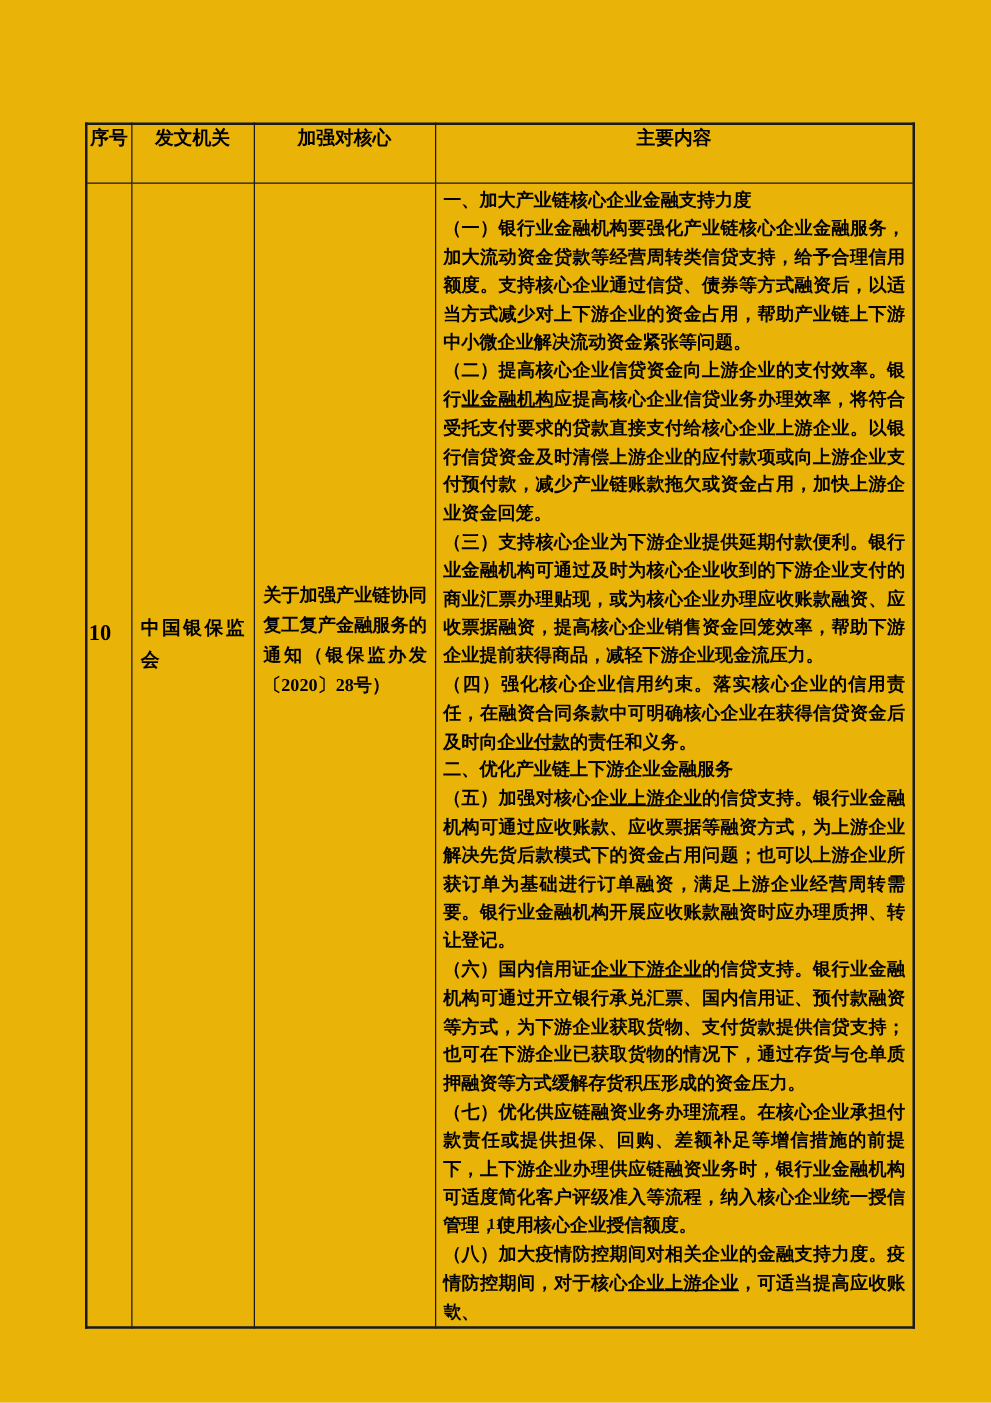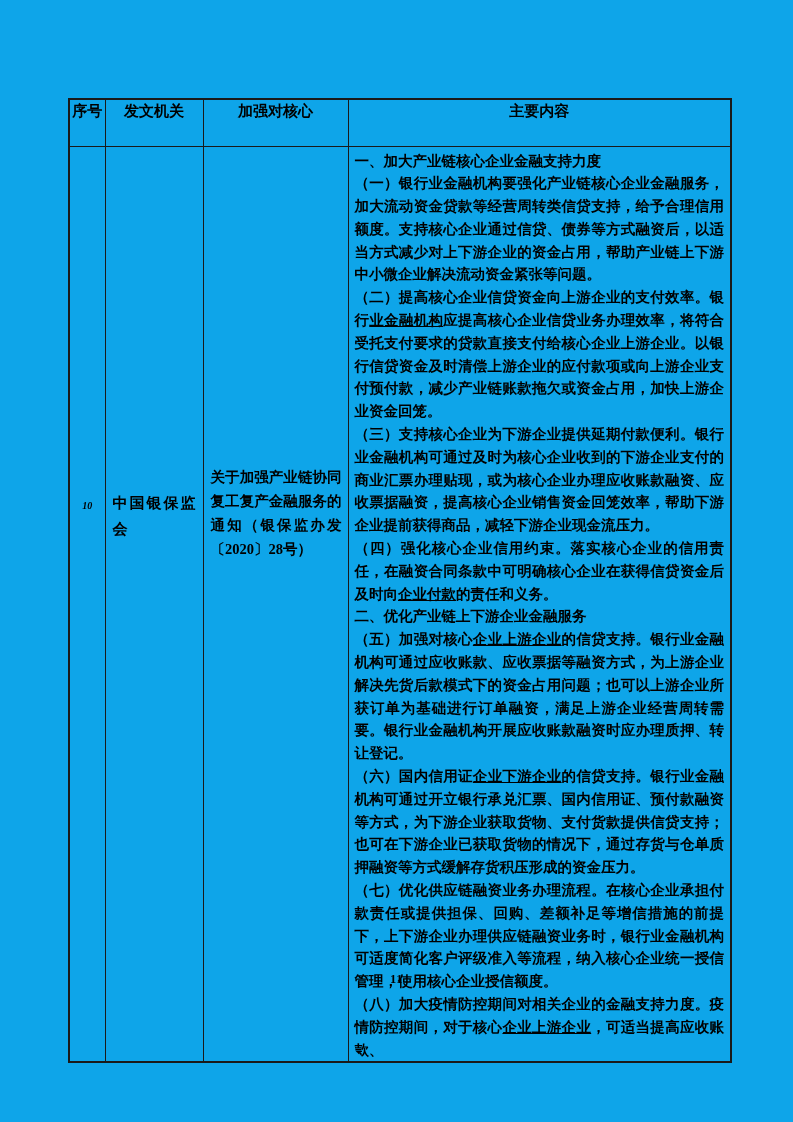--- a/index.html
+++ b/index.html
@@ -6,21 +6,21 @@
   html, body { margin: 0; padding: 0; }
   body {
     width: 793px; height: 1122px;
     background: #ffffff;
     font-family: "Liberation Serif", "DejaVu Serif", serif;
     color: #000000;
   }
   .page {
     position: relative;
     width: 793px; height: 1122px;
-    background: #0ea5e9;
+    background: #eab308;
     overflow: hidden;
   }
   table.doc-table {
     position: absolute;
     left: 68px; top: 98px;
     width: 662px;
     border-collapse: collapse;
     table-layout: fixed;
     border: 2px solid #1a1a1a;
   }
@@ -34,25 +34,24 @@
   thead tr { height: 47px; }
   thead th {
     text-align: center;
     vertical-align: middle;
     font-size: 15px;
     line-height: 19px;
     padding: 2px 1px;
   }
   tbody tr { height: 866px; }
   td.cell-index {
-    text-align: center;
-    font-size: 10px;
+    text-align: left;
+    font-size: 18px;
     line-height: 24px;
     padding-top: 347px;
-    font-style: italic;
   }
   td.cell-agency {
     font-size: 15px;
     line-height: 26px;
     padding: 343px 7px 0 7px;
     text-align: justify;
     text-justify: inter-character;
   }
   td.cell-doctitle {
     font-size: 14.5px;

